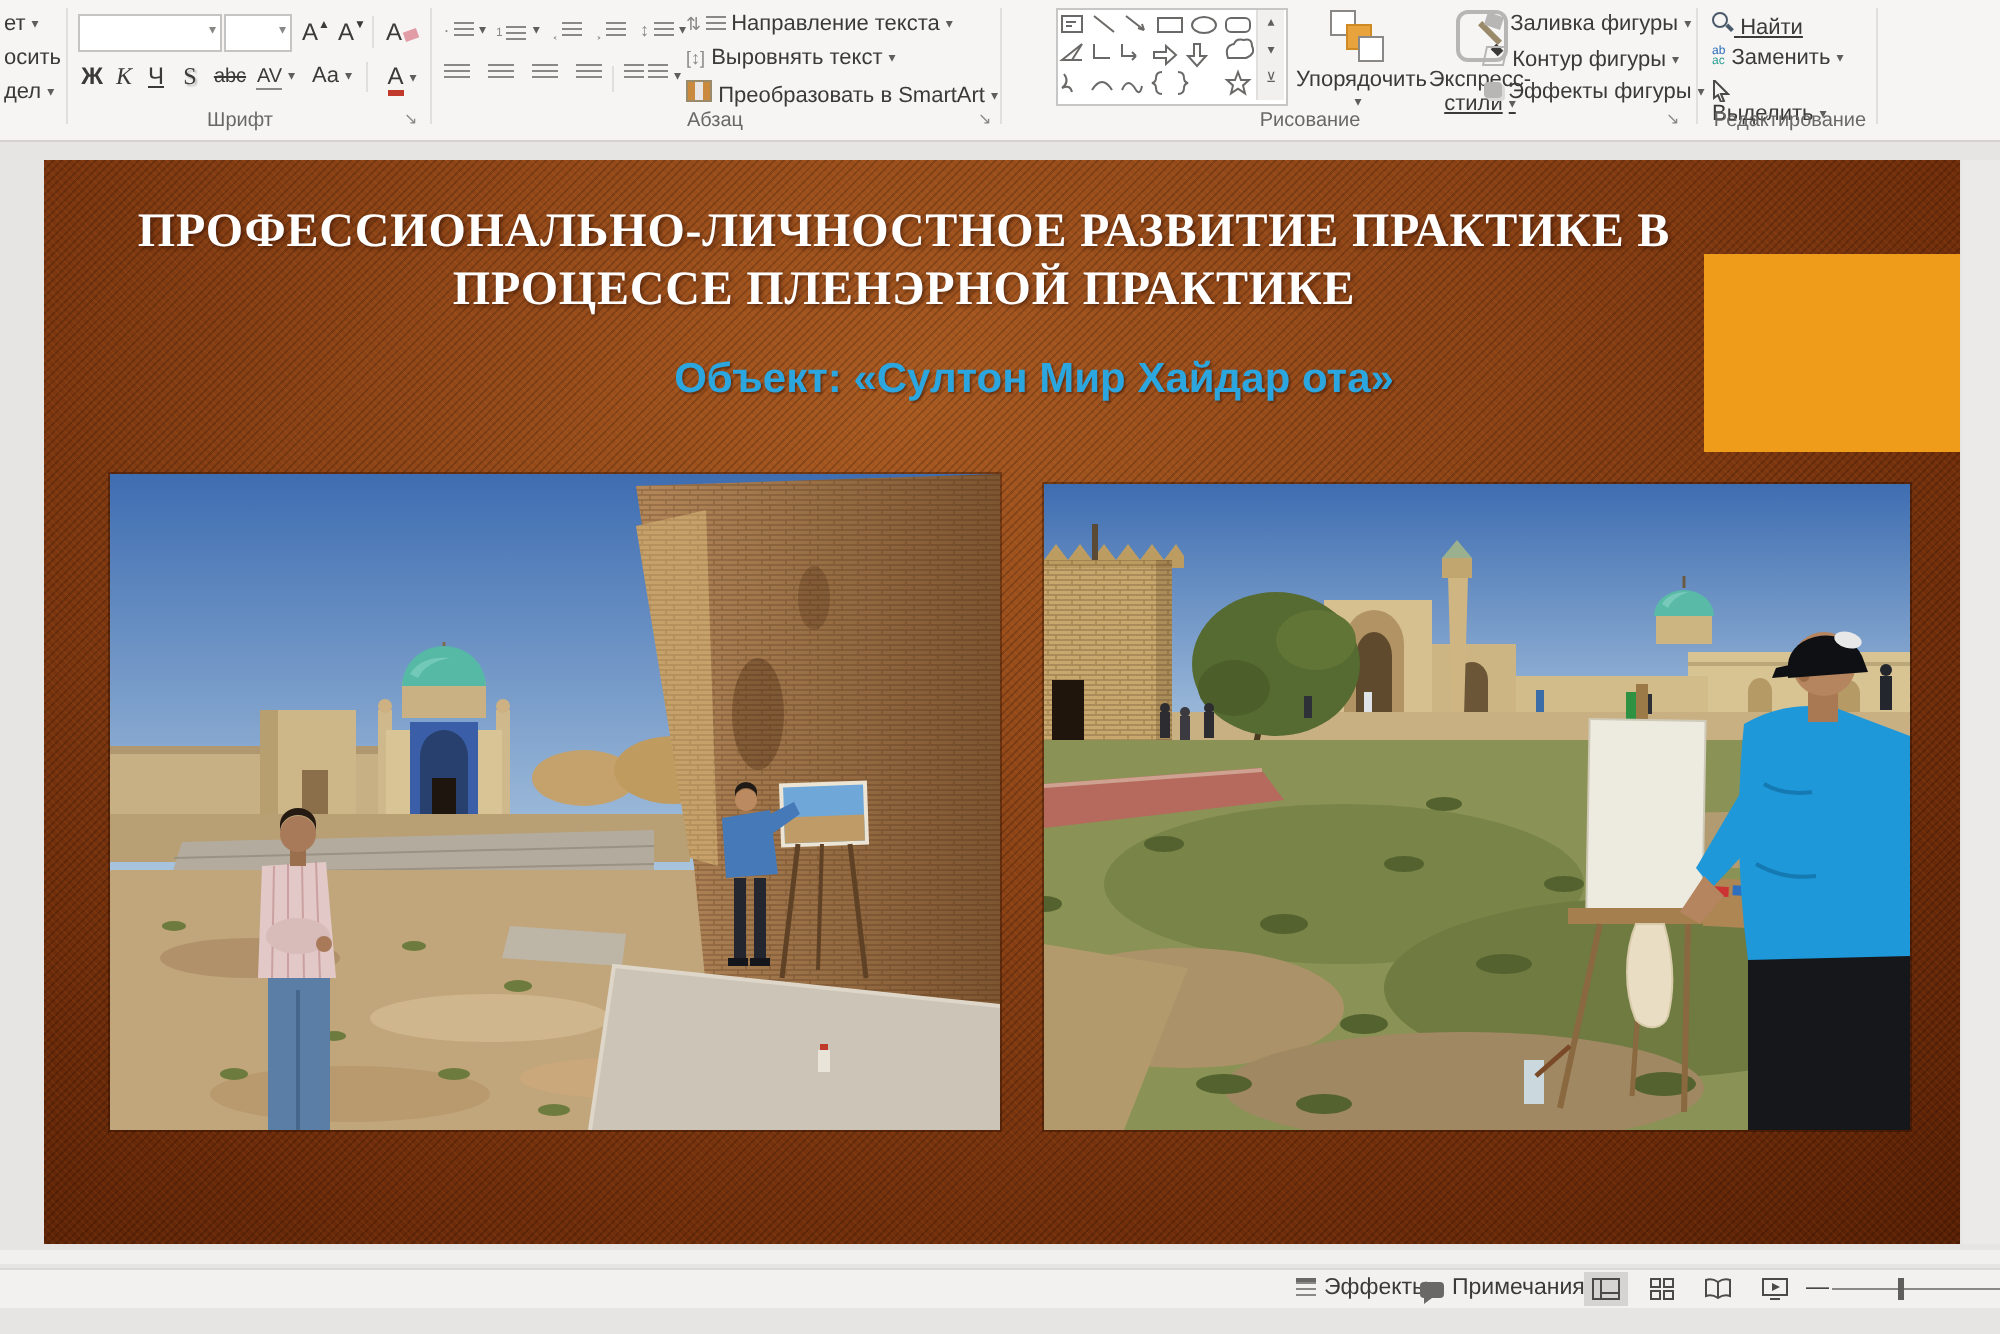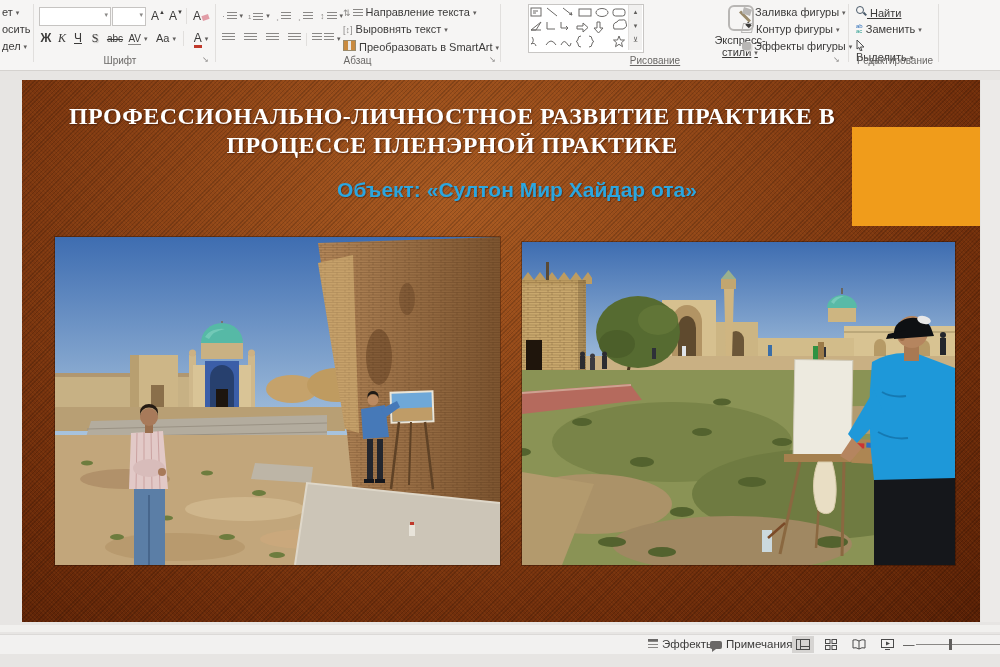--- a/index.html
+++ b/index.html
@@ -123,32 +123,41 @@
           <path d="M3,32 q3,4 -1,7 q4,-2 5,2"></path>
           <path d="M17,40 q5,-8 10,0"></path>
           <path d="M32,40 q3,-7 7,0 q2,3 3,-2"></path>
           <path d="M52,31 q-3,0 -3,3 q0,2 -2,2.5 q2,0.5 2,2.5 q0,3 3,3"></path>
           <path d="M60,31 q3,0 3,3 q0,2 2,2.5 q-2,0.5 -2,2.5 q0,3 -3,3"></path>
           <path d="M90,31 l1.5,4 4,0 -3,2.7 1,4 -3.5,-2.4 -3.5,2.4 1,-4 -3,-2.7 4,0 z"></path>
         </g>
       </svg>
       <div class="abs" style="right:1px;top:0;width:13px;height:45px;background:#f1f0ef;border-left:1px solid #e1dfdd;font-size:7px;color:#605e5c;text-align:center;line-height:14px;">▴<br>▾<br>⊻</div>
     </div>
+    <div class="abs" style="left:648px;top:5px;width:62px;height:60px;">
+      <div class="abs" style="left:17px;top:0;width:26px;height:26px;">
+        <span class="sq" style="left:0;top:0;"></span>
+          <span class="sq or" style="left:8px;top:7px;"></span>
+          <span class="sq" style="left:14px;top:13px;"></span>
+      </div>
+      <div class="abs" style="left:0;top:29px;width:62px;text-align:center;font-size:11px;">Упорядочить</div>
+      <div class="abs" style="left:0;top:42px;width:62px;text-align:center;font-size:7px;color:#605e5c;">▾</div>
+    </div>
     <div class="abs" style="left:712px;top:5px;width:56px;height:60px;">
       <div class="abs" style="left:16px;top:0;width:22px;height:22px;border:2px solid #b8b6b4;border-radius:6px;">
         <span class="abs" style="left:8px;top:8px;width:14px;height:3px;background:#9a8a6a;transform:rotate(45deg);"></span>
         <span class="abs" style="left:16px;top:16px;width:5px;height:4px;background:#3b3a39;transform:rotate(45deg);"></span>
       </div>
       <div class="abs" style="left:0;top:29px;width:56px;text-align:center;font-size:11px;">Экспресс-</div>
       <div class="abs dd" style="left:0;top:41px;width:56px;text-align:center;font-size:11px;text-decoration:underline;"><span>стили</span></div>
     </div>
     <div class="rbtn dd" style="left:742px;top:6px;"><span style="display:inline-block;width:10px;height:9px;background:#b8b6b4;clip-path:polygon(20% 0,100% 30%,80% 100%,0 70%);"></span> <span>Заливка фигуры</span></div>
     <div class="rbtn dd" style="left:742px;top:23px;"><span style="display:inline-block;width:9px;height:8px;border:1.5px solid #b8b6b4;transform:skewX(-12deg);"></span> <span>Контур фигуры</span></div>
     <div class="rbtn dd" style="left:742px;top:40px;"><span style="display:inline-block;width:9px;height:8px;border-radius:2px;background:#b8b6b4;box-shadow:1.5px 1.5px 0 #dcdad8;"></span> <span>Эффекты фигуры</span></div>
-    <div class="gl" style="left:560px;width:190px;text-decoration:underline;">Рисование</div>
+    <div class="gl" style="left:560px;width:190px;">Рисование</div>
     <div class="launch" style="left:833px;">↘</div>
     <div class="vdiv" style="left:848px;"></div>
 
     <div class="rbtn" style="left:856px;top:6px;text-decoration:underline;"><span class="magnifier"></span> <span>Найти</span></div>
     <div class="rbtn dd" style="left:856px;top:23px;"><span style="display:inline-block;font-size:6px;line-height:5px;color:#2b6cb8;">ab<br><span style="color:#2a9d8f;">ac</span></span> <span>Заменить</span></div>
     <div class="rbtn dd" style="left:856px;top:40px;"><svg width="9" height="11" viewBox="0 0 9 11">
           <path d="M1,0 L8,7 L4.5,7 L6,10.5 L4.5,11 L3,7.5 L1,9 Z" fill="none" stroke="#4a4a4a" stroke-width="1"></path>
         </svg> <span>Выделить</span></div>
     <div class="gl" style="left:852px;width:86px;">Редактирование</div>
     <div class="vdiv" style="left:938px;"></div>

